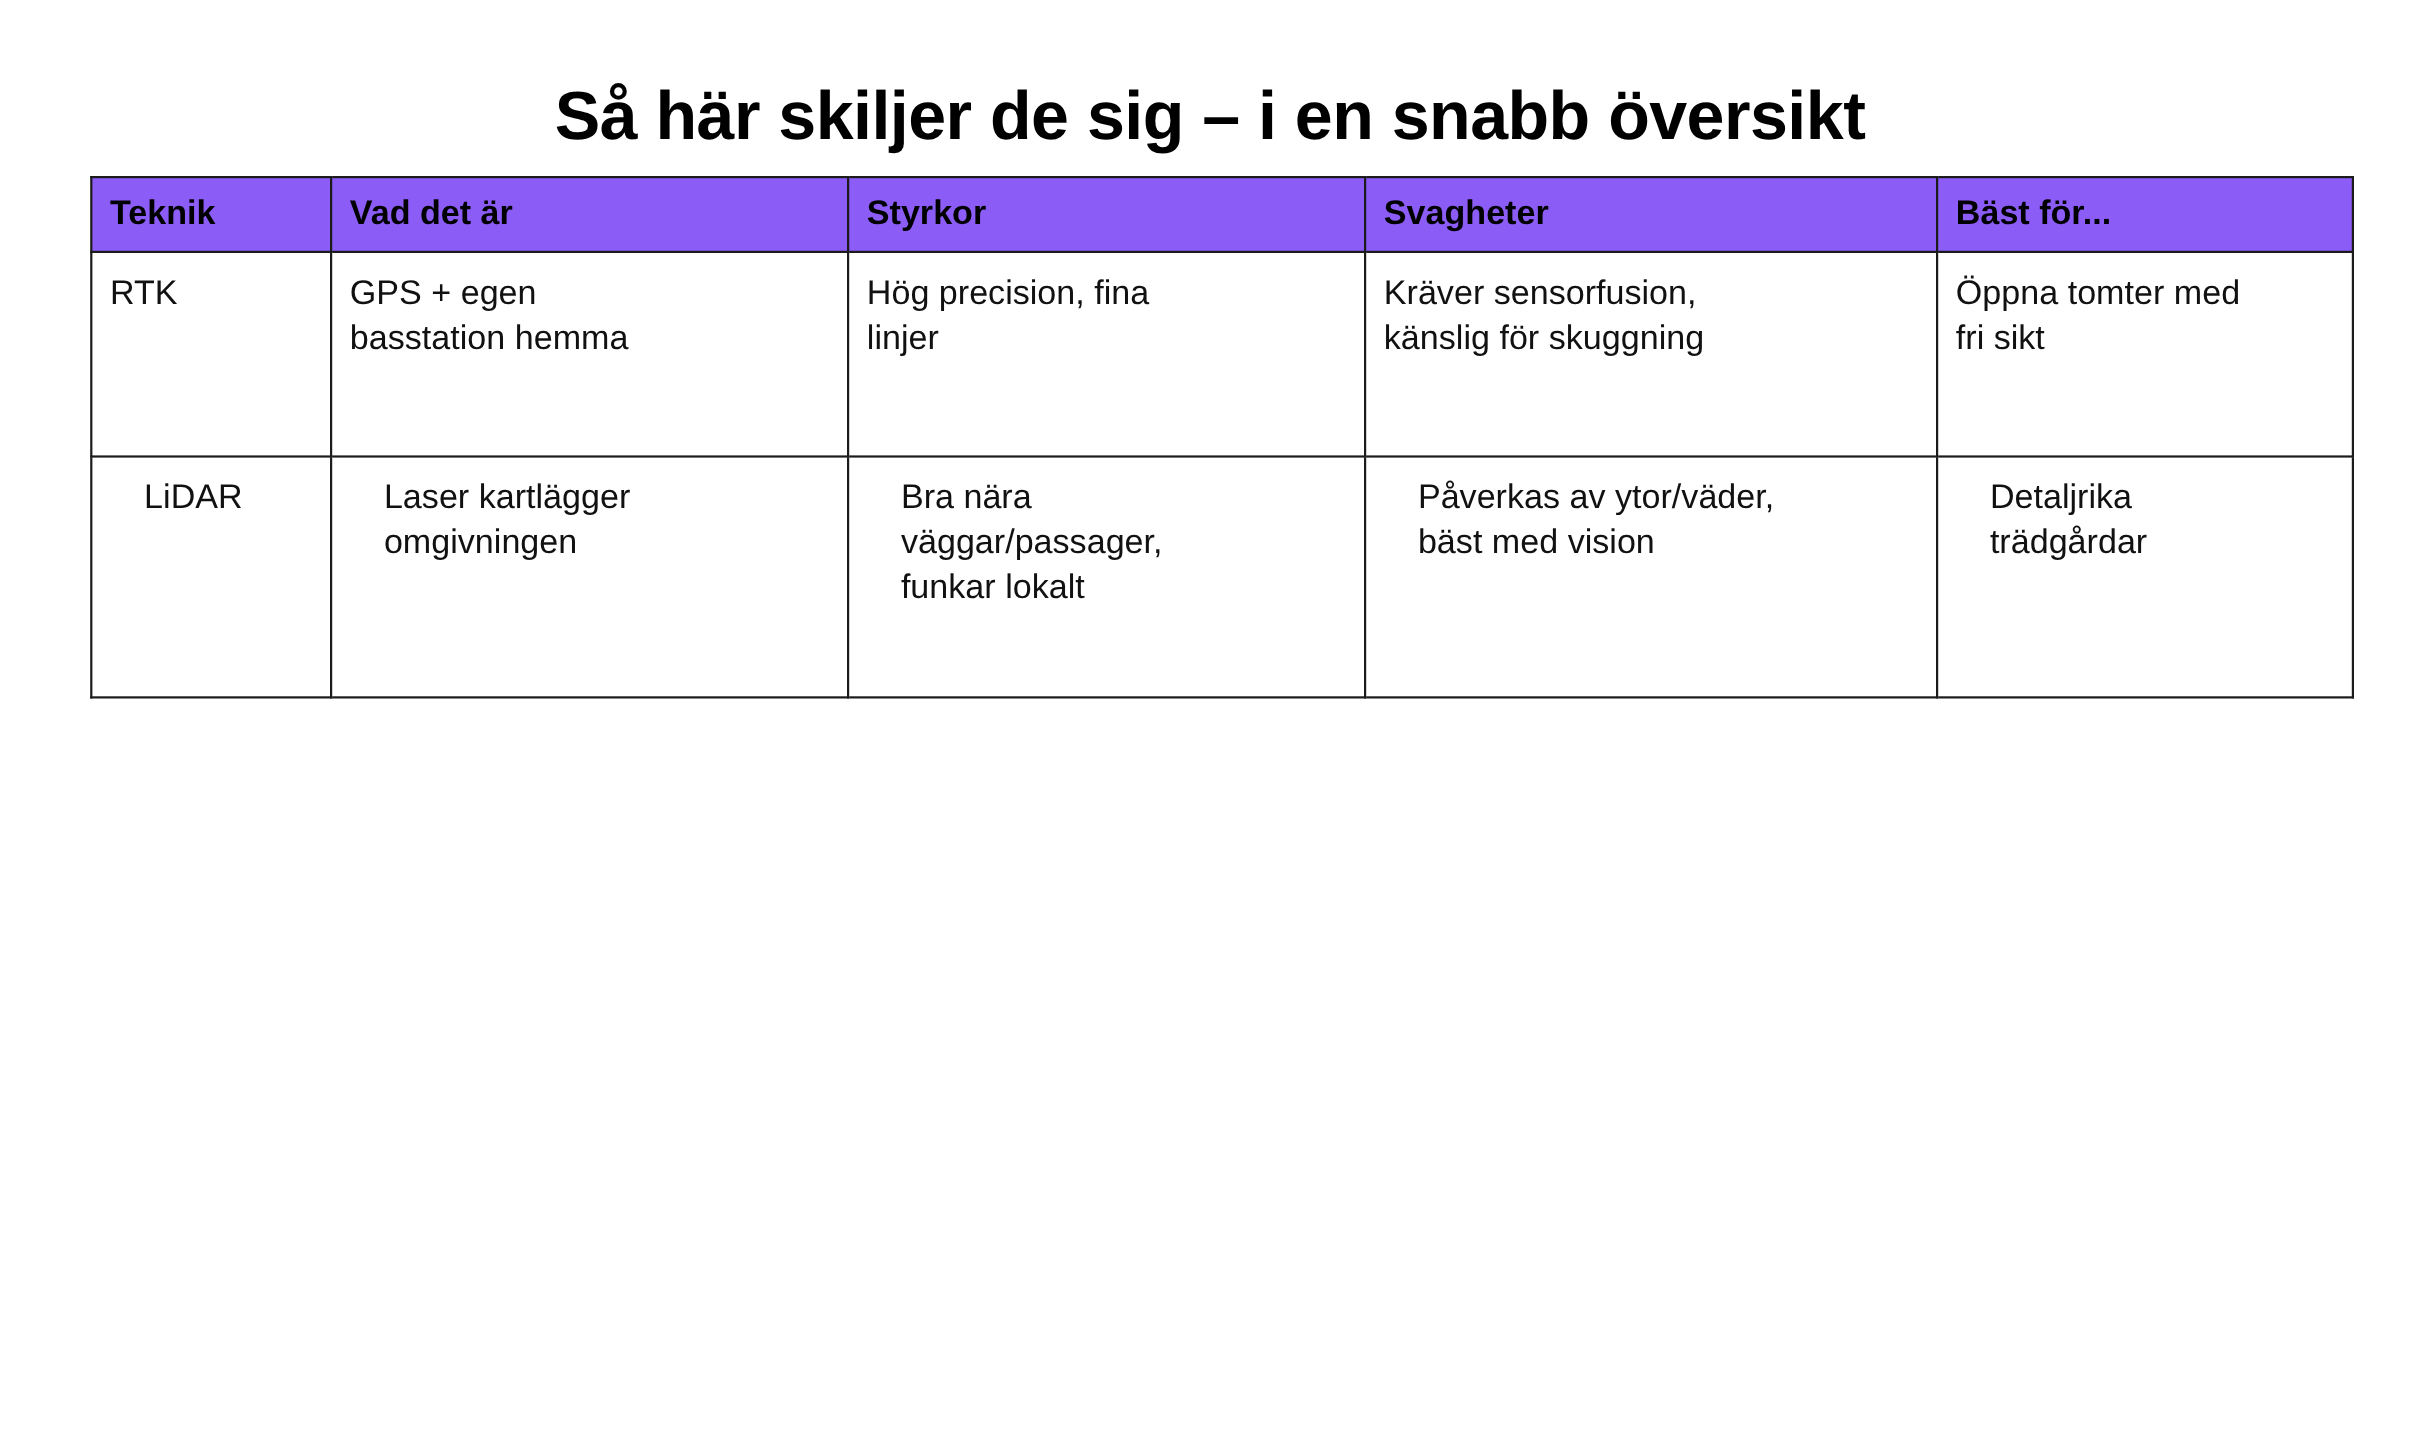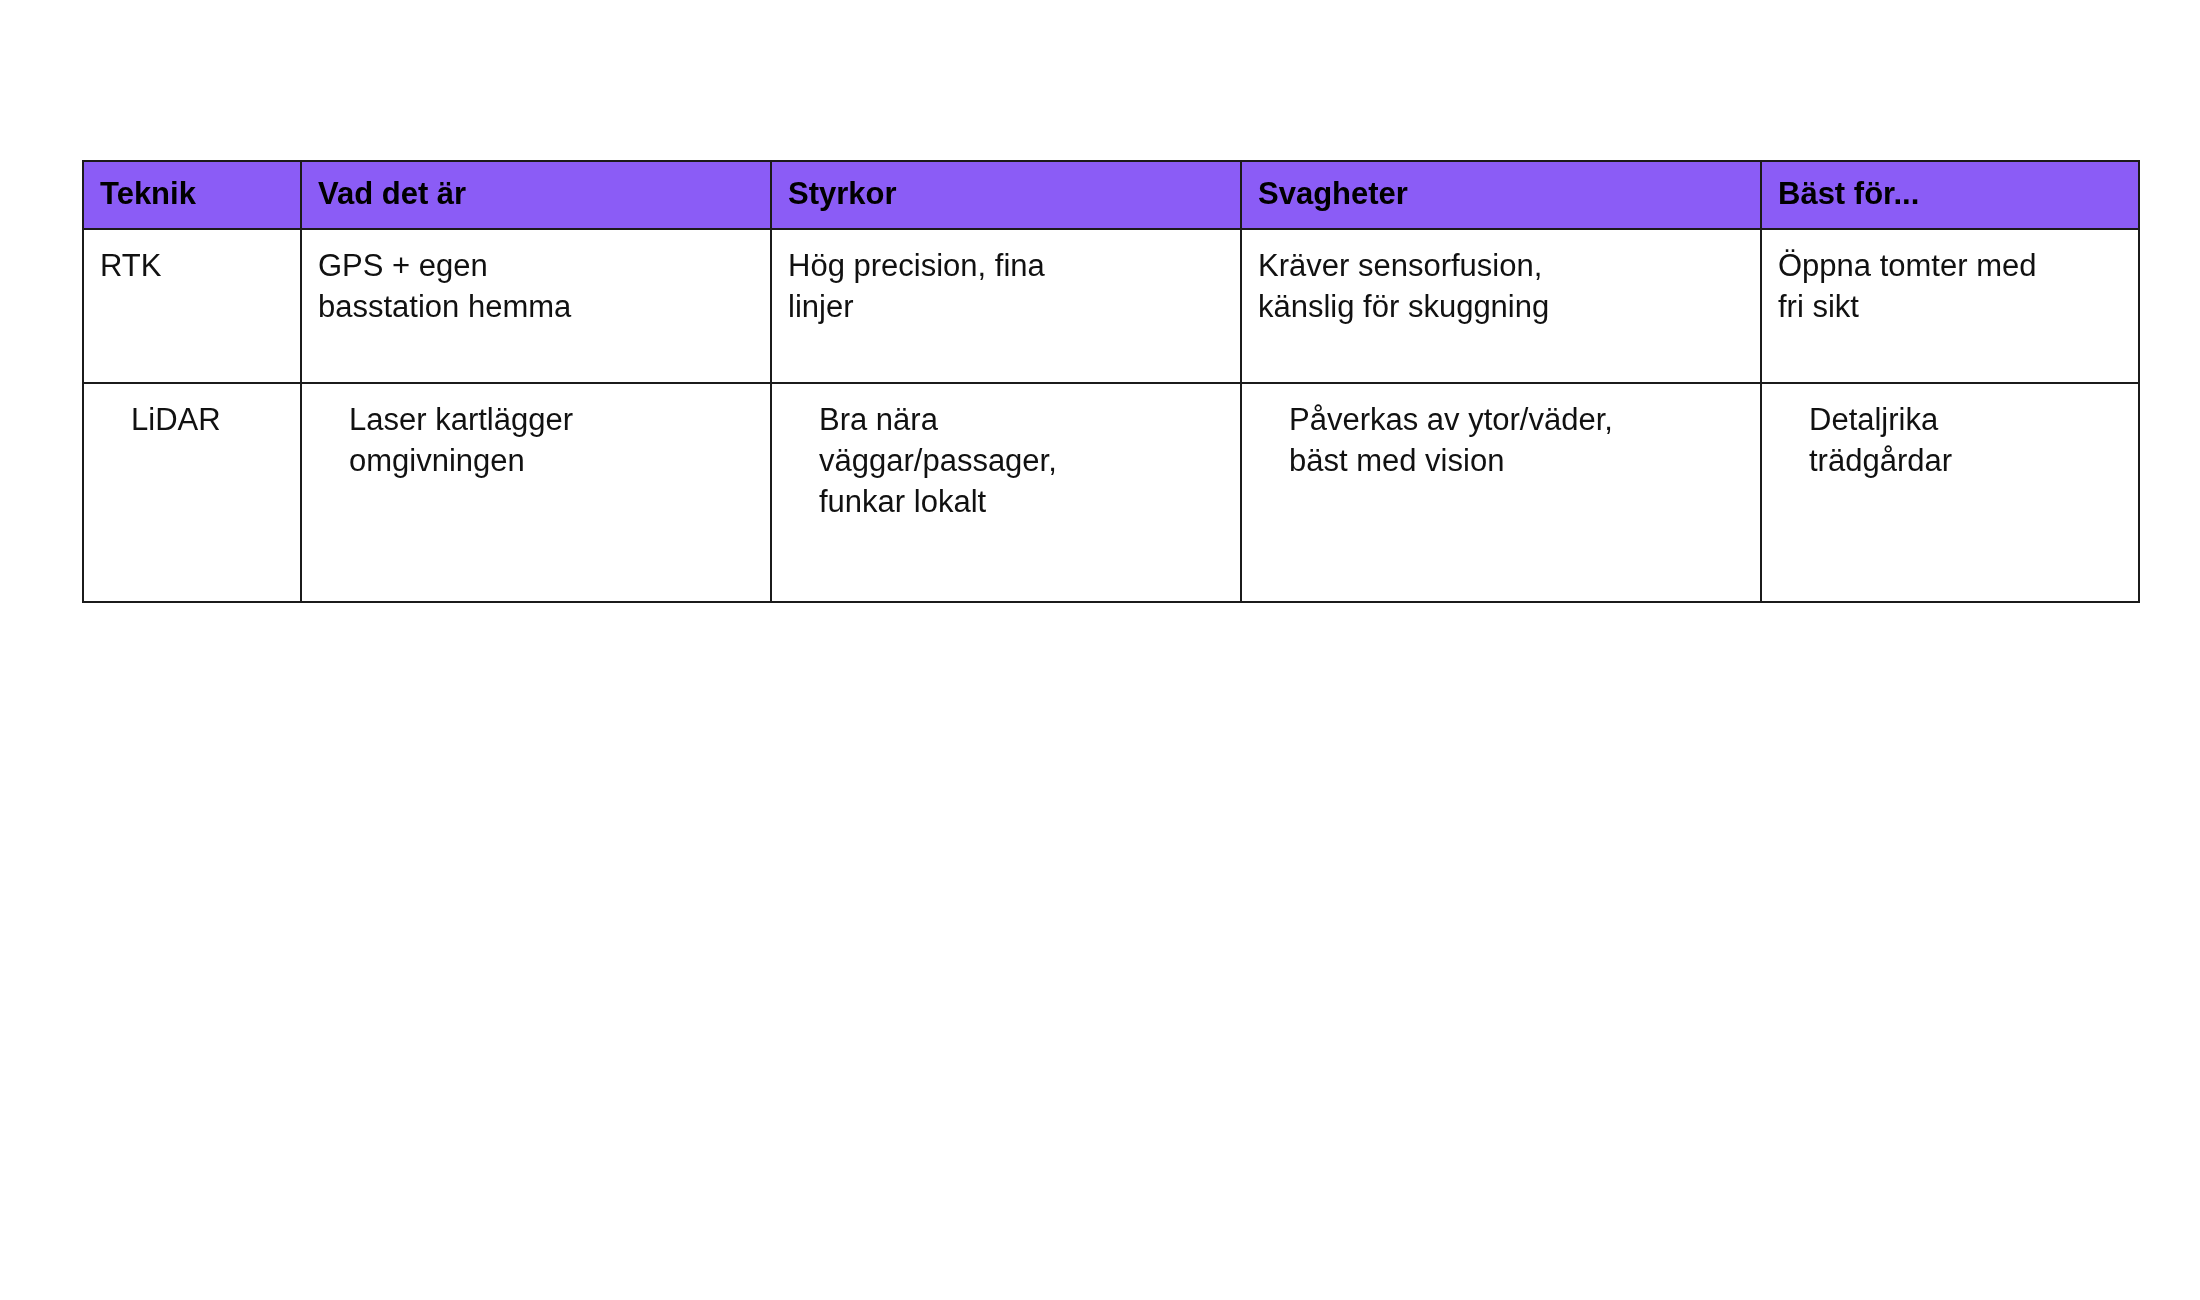--- a/index.html
+++ b/index.html
@@ -66,41 +66,42 @@
     border: 2px solid #1b1b1b;
     text-align: left;
     vertical-align: top;
     font-size: 31px;
     font-weight: normal;
     color: #111111;
     padding: 16px 16px 18px 16px;
     line-height: 1.32;
     box-sizing: border-box;
   }
-  tr.body-row-tall td { height: 154px; margin-top: 14px; }
+  tr.body-row-tall td { height: 186px; margin-top: 14px; }
   tr.body-row-xtall td { height: 219px; padding-left: 47px; }
 
   .cell-text {
     display: block;
     white-space: pre-line;
   }
   .footer-tip {
     position: absolute;
     left: 82px;
     top: 995px;
     font-size: 30px;
     color: #111111;
     line-height: 1.3;
   }
 </style>
 </head>
 <body>
 
 <div class="page">
 
+  <h1 class="page-title">Så här skiljer de sig – i en snabb översikt</h1>
 
   <div class="table-wrap">
     <table class="compare">
       <colgroup>
         <col class="c1">
           <col class="c2">
           <col class="c3">
           <col class="c4">
           <col class="c5">
       </colgroup>

